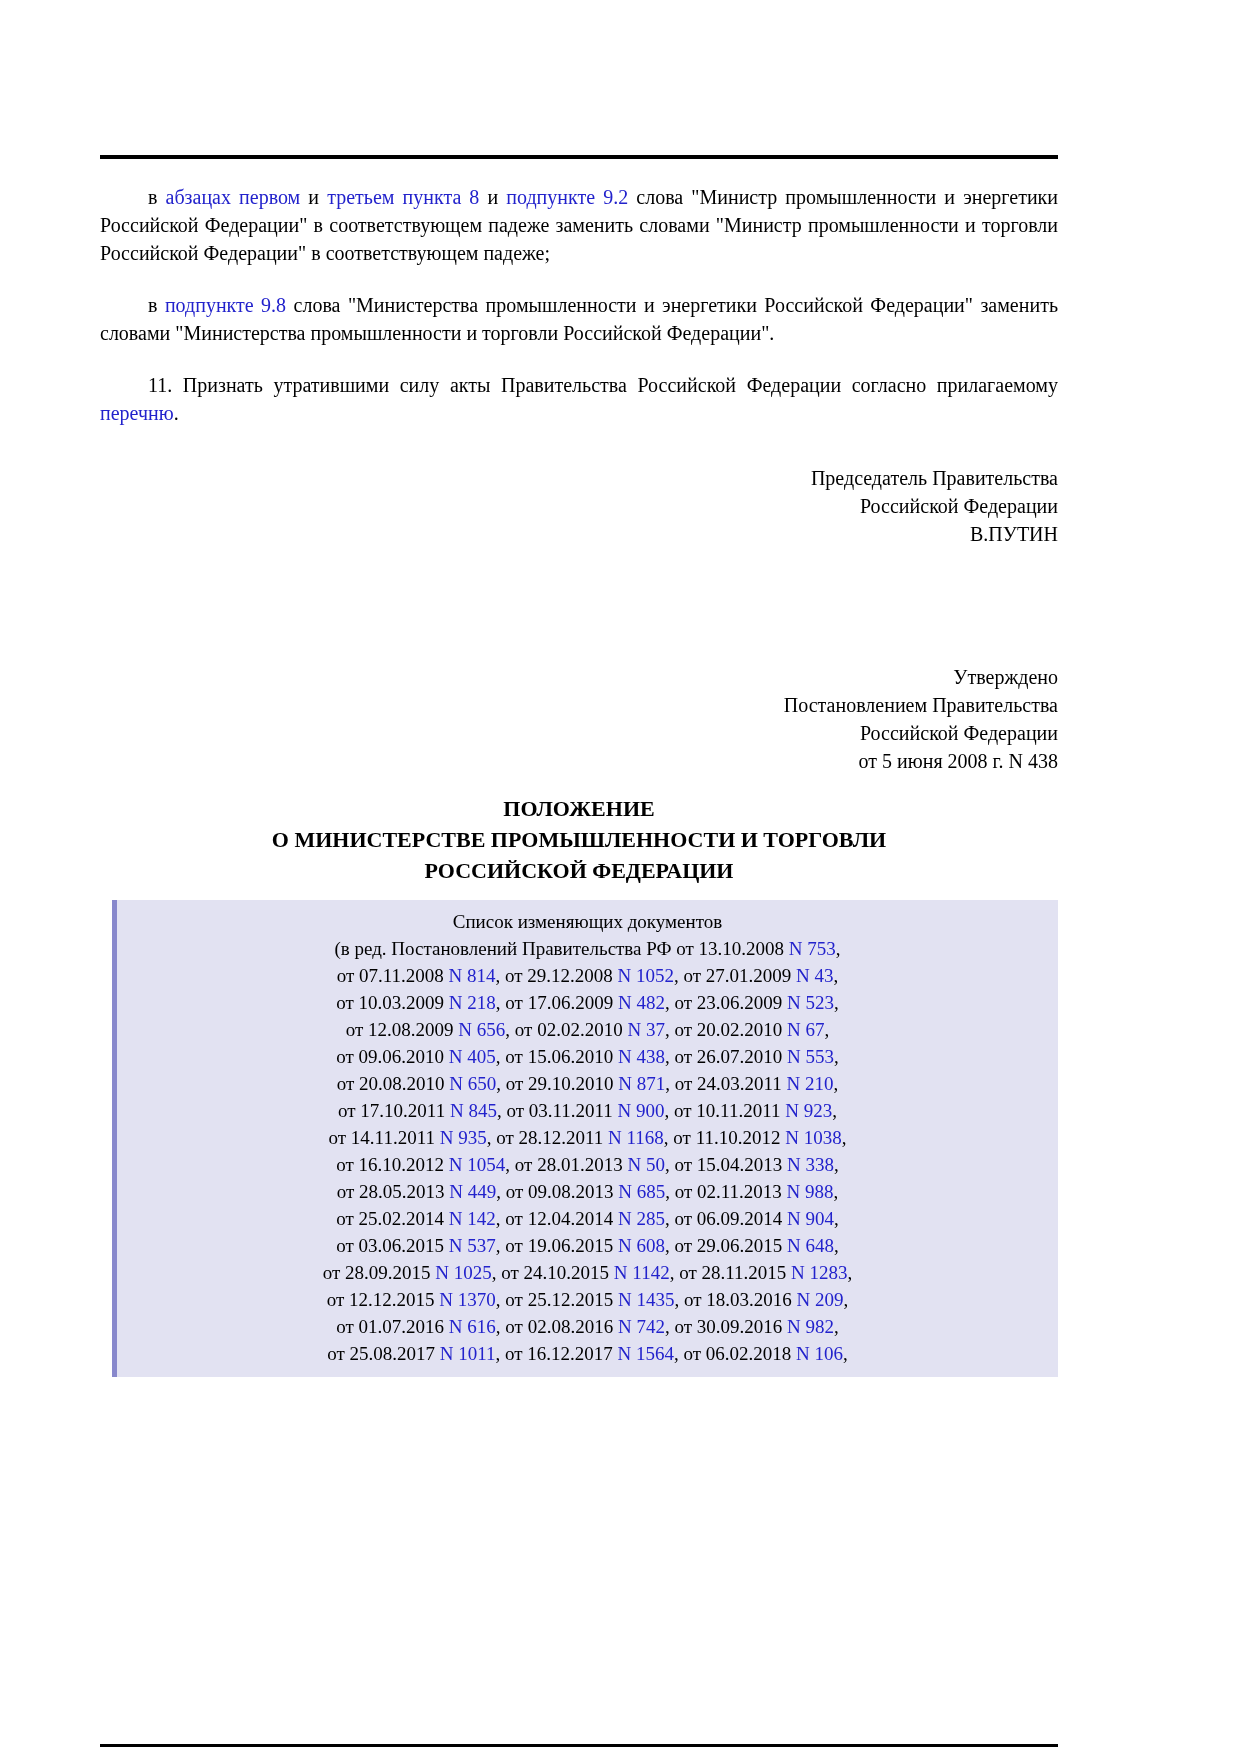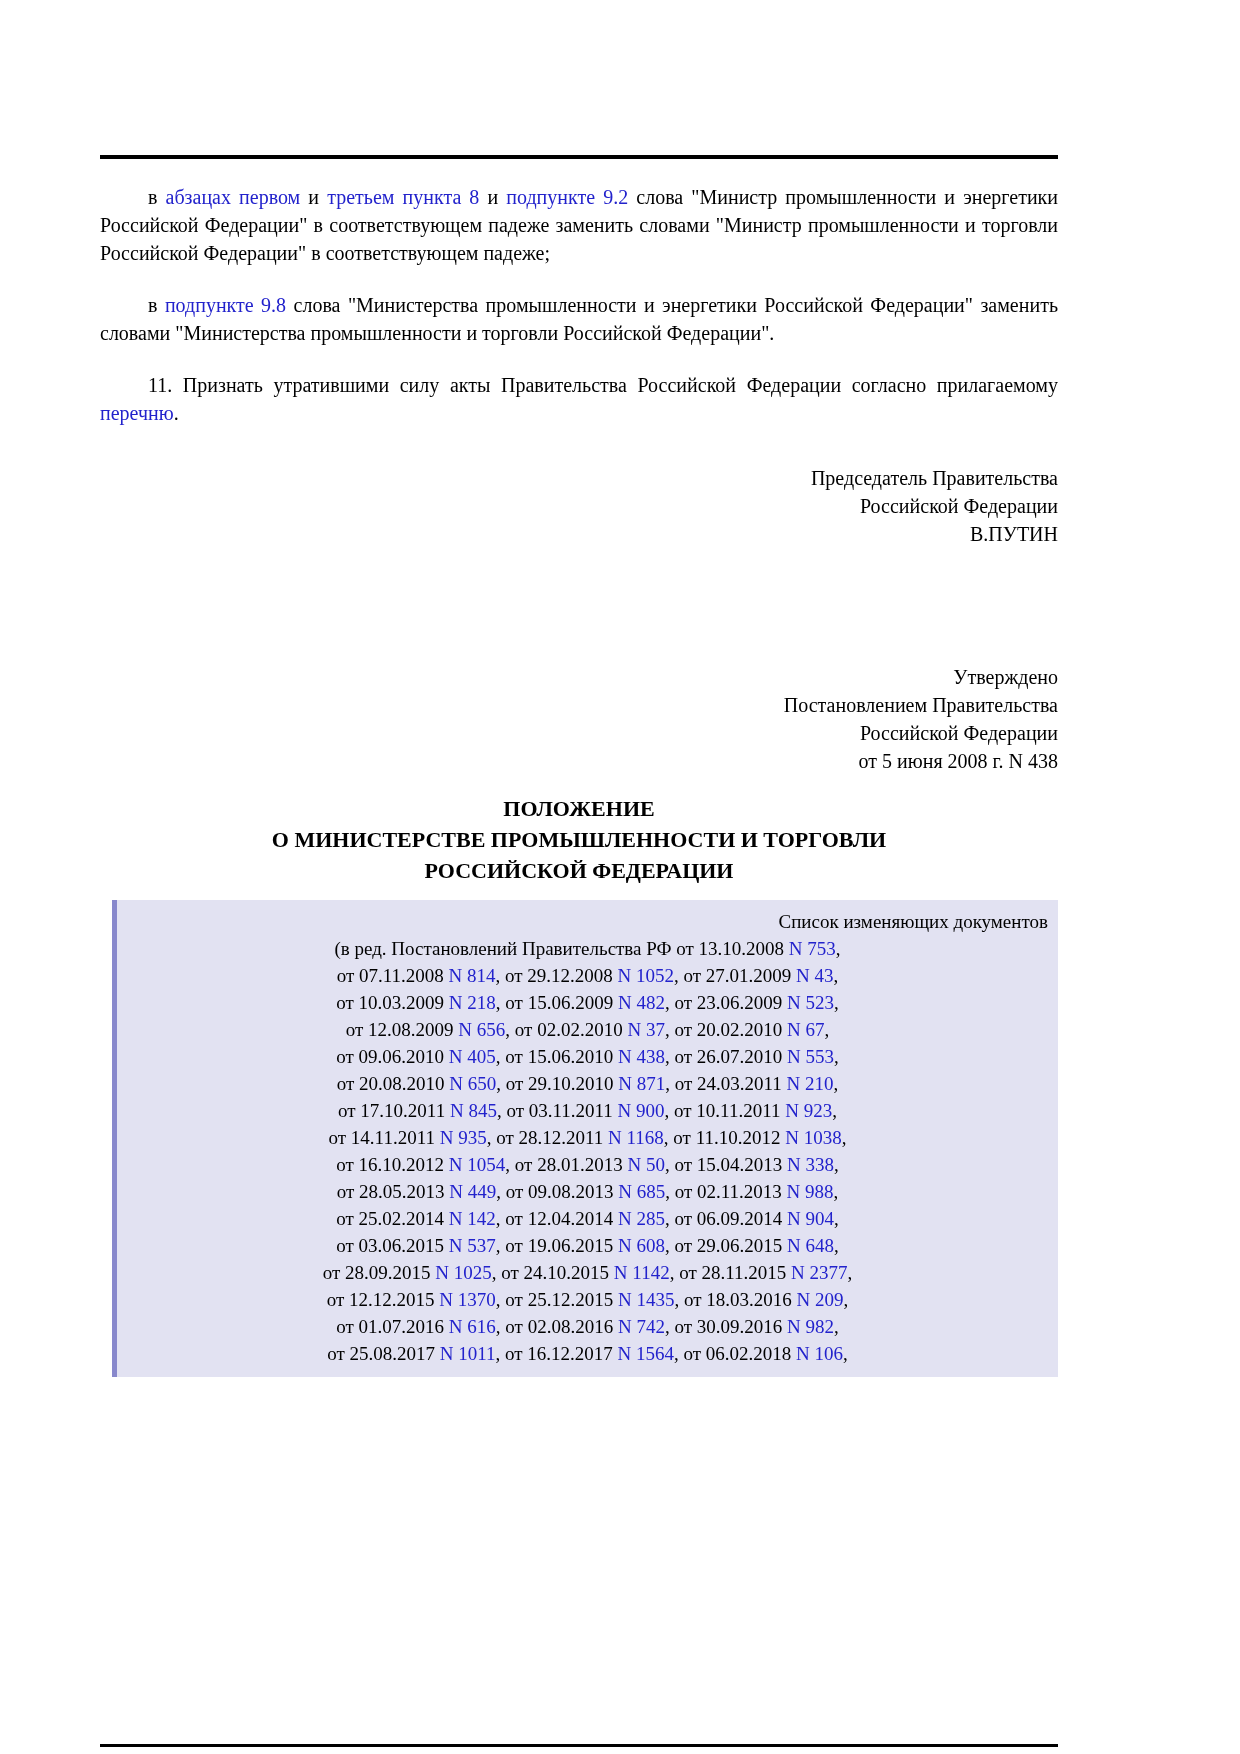--- a/index.html
+++ b/index.html
@@ -48,21 +48,21 @@
   .amend-box {
     margin-top: 14px;
     margin-left: 12px;
     background: var(--box-bg, #e2e2f2);
     border-left: 5px solid var(--box-border, #8888cc);
     padding: 8px 10px 10px 10px;
     text-align: center;
     font-size: 19px;
     line-height: 27px;
   }
-  .amend-title { line-height: 27px; text-align: right; }
+  .amend-title { line-height: 27px; }
   .amend-line { line-height: 27px; }
   .lnk { color: var(--link, #2222cc); cursor: pointer; }
   .txt { color: inherit; }
 </style>
 </head>
 <body>
 
 <div class="page">
   <div class="content">
 
@@ -89,31 +89,31 @@
       <div>ПОЛОЖЕНИЕ</div>
       <div>О МИНИСТЕРСТВЕ ПРОМЫШЛЕННОСТИ И ТОРГОВЛИ</div>
       <div>РОССИЙСКОЙ ФЕДЕРАЦИИ</div>
     </div>
 
     <div class="amend-box">
       <div class="amend-title">Список изменяющих документов</div>
       <div>
           <div class="amend-line"><span class="txt">(в ред. Постановлений Правительства РФ от 13.10.2008 </span><span class="lnk">N 753</span><span class="txt">,</span></div>
           <div class="amend-line"><span class="txt">от 07.11.2008 </span><span class="lnk">N 814</span><span class="txt">, от 29.12.2008 </span><span class="lnk">N 1052</span><span class="txt">, от 27.01.2009 </span><span class="lnk">N 43</span><span class="txt">,</span></div>
-          <div class="amend-line"><span class="txt">от 10.03.2009 </span><span class="lnk">N 218</span><span class="txt">, от 15.06.2009 </span><span class="lnk">N 482</span><span class="txt">, от 23.06.2009 </span><span class="lnk">N 523</span><span class="txt">,</span></div>
+          <div class="amend-line"><span class="txt">от 10.03.2009 </span><span class="lnk">N 218</span><span class="txt">, от 17.06.2009 </span><span class="lnk">N 482</span><span class="txt">, от 23.06.2009 </span><span class="lnk">N 523</span><span class="txt">,</span></div>
           <div class="amend-line"><span class="txt">от 12.08.2009 </span><span class="lnk">N 656</span><span class="txt">, от 02.02.2010 </span><span class="lnk">N 37</span><span class="txt">, от 20.02.2010 </span><span class="lnk">N 67</span><span class="txt">,</span></div>
           <div class="amend-line"><span class="txt">от 09.06.2010 </span><span class="lnk">N 405</span><span class="txt">, от 15.06.2010 </span><span class="lnk">N 438</span><span class="txt">, от 26.07.2010 </span><span class="lnk">N 553</span><span class="txt">,</span></div>
           <div class="amend-line"><span class="txt">от 20.08.2010 </span><span class="lnk">N 650</span><span class="txt">, от 29.10.2010 </span><span class="lnk">N 871</span><span class="txt">, от 24.03.2011 </span><span class="lnk">N 210</span><span class="txt">,</span></div>
           <div class="amend-line"><span class="txt">от 17.10.2011 </span><span class="lnk">N 845</span><span class="txt">, от 03.11.2011 </span><span class="lnk">N 900</span><span class="txt">, от 10.11.2011 </span><span class="lnk">N 923</span><span class="txt">,</span></div>
           <div class="amend-line"><span class="txt">от 14.11.2011 </span><span class="lnk">N 935</span><span class="txt">, от 28.12.2011 </span><span class="lnk">N 1168</span><span class="txt">, от 11.10.2012 </span><span class="lnk">N 1038</span><span class="txt">,</span></div>
           <div class="amend-line"><span class="txt">от 16.10.2012 </span><span class="lnk">N 1054</span><span class="txt">, от 28.01.2013 </span><span class="lnk">N 50</span><span class="txt">, от 15.04.2013 </span><span class="lnk">N 338</span><span class="txt">,</span></div>
           <div class="amend-line"><span class="txt">от 28.05.2013 </span><span class="lnk">N 449</span><span class="txt">, от 09.08.2013 </span><span class="lnk">N 685</span><span class="txt">, от 02.11.2013 </span><span class="lnk">N 988</span><span class="txt">,</span></div>
           <div class="amend-line"><span class="txt">от 25.02.2014 </span><span class="lnk">N 142</span><span class="txt">, от 12.04.2014 </span><span class="lnk">N 285</span><span class="txt">, от 06.09.2014 </span><span class="lnk">N 904</span><span class="txt">,</span></div>
           <div class="amend-line"><span class="txt">от 03.06.2015 </span><span class="lnk">N 537</span><span class="txt">, от 19.06.2015 </span><span class="lnk">N 608</span><span class="txt">, от 29.06.2015 </span><span class="lnk">N 648</span><span class="txt">,</span></div>
-          <div class="amend-line"><span class="txt">от 28.09.2015 </span><span class="lnk">N 1025</span><span class="txt">, от 24.10.2015 </span><span class="lnk">N 1142</span><span class="txt">, от 28.11.2015 </span><span class="lnk">N 2377</span><span class="txt">,</span></div>
+          <div class="amend-line"><span class="txt">от 28.09.2015 </span><span class="lnk">N 1025</span><span class="txt">, от 24.10.2015 </span><span class="lnk">N 1142</span><span class="txt">, от 28.11.2015 </span><span class="lnk">N 1283</span><span class="txt">,</span></div>
           <div class="amend-line"><span class="txt">от 12.12.2015 </span><span class="lnk">N 1370</span><span class="txt">, от 25.12.2015 </span><span class="lnk">N 1435</span><span class="txt">, от 18.03.2016 </span><span class="lnk">N 209</span><span class="txt">,</span></div>
           <div class="amend-line"><span class="txt">от 01.07.2016 </span><span class="lnk">N 616</span><span class="txt">, от 02.08.2016 </span><span class="lnk">N 742</span><span class="txt">, от 30.09.2016 </span><span class="lnk">N 982</span><span class="txt">,</span></div>
           <div class="amend-line"><span class="txt">от 25.08.2017 </span><span class="lnk">N 1011</span><span class="txt">, от 16.12.2017 </span><span class="lnk">N 1564</span><span class="txt">, от 06.02.2018 </span><span class="lnk">N 106</span><span class="txt">,</span></div>
         </div>
     </div>
 
   </div>
 
   <div class="bottom-rule"></div>
 </div>

